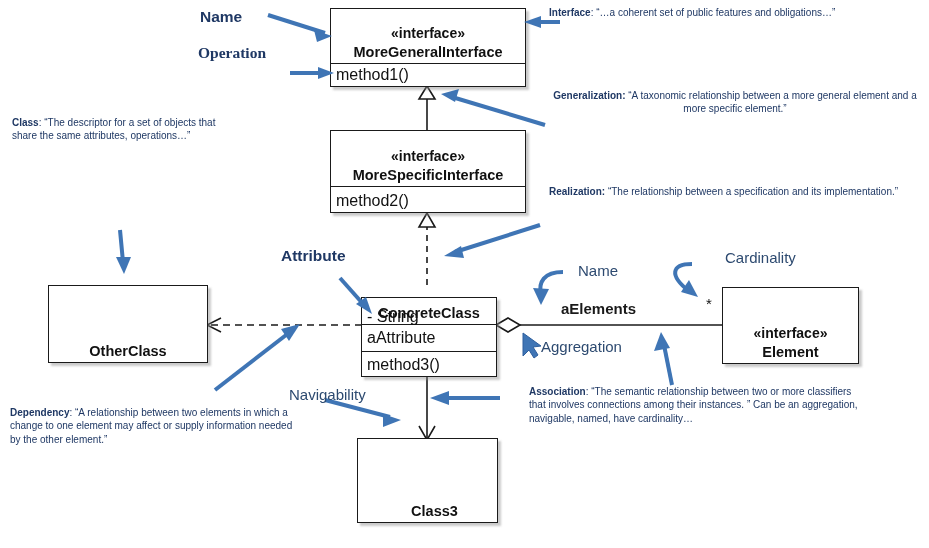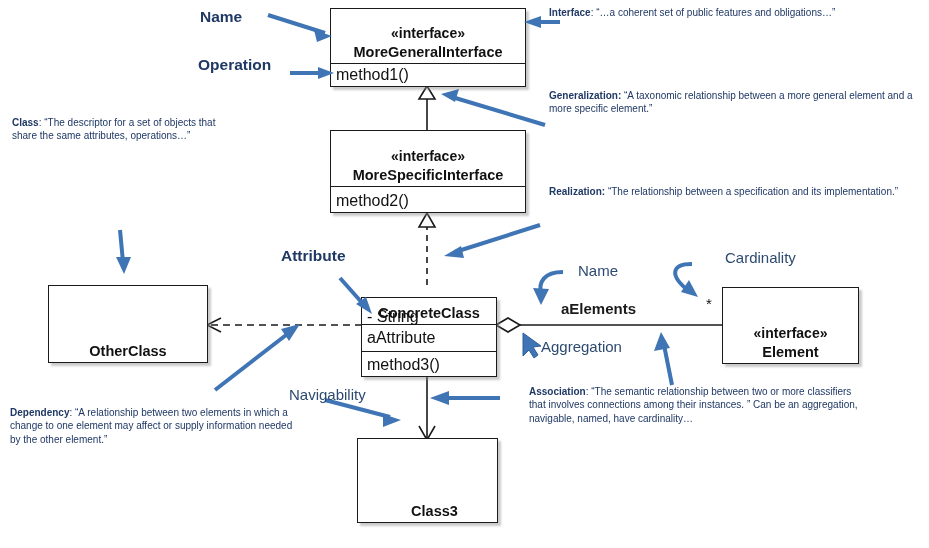--- a/index.html
+++ b/index.html
@@ -249,32 +249,32 @@
       <polygon points="430,398 449,391 449,405" fill="#3f75b5"></polygon>
     </g>
 
     <g>
       <line x1="672" y1="385" x2="664" y2="345" stroke="#3f75b5" stroke-width="4"></line>
       <polygon points="661,332 654,351 670,348" fill="#3f75b5"></polygon>
     </g>
   </svg>
 
   <div class="plabel bold" style="left:200px; top:8px;">Name</div>
-  <div class="plabel bold" style="left:198px; top:56px;">Operation</div>
+  <div class="plabel bold" style="left:198px; top:44px;font-family:Liberation Serif, serif;">Operation</div>
   <div class="plabel bold" style="left:281px; top:247px;">Attribute</div>
   <div class="plabel reg" style="left:289px; top:386px;">Navigability</div>
   <div class="plabel reg" style="left:578px; top:262px;">Name</div>
   <div class="plabel reg" style="left:725px; top:249px;">Cardinality</div>
   <div class="plabel reg" style="left:541px; top:338px;">Aggregation</div>
 
   <div class="note" style="left:549px; top:6px; width:372px;">
     <b>Interface</b><span>: “…a coherent set of public features and obligations…”</span>
   </div>
 
-  <div class="note" style="left:549px; top:89px; width:372px;">
+  <div class="note" style="left:549px; top:89px; width:372px;text-align:center;">
     <b>Generalization:</b><span> “A taxonomic relationship between a more general element and a more specific element.”</span>
   </div>
 
   <div class="note" style="left:549px; top:185px; width:376px;">
     <b>Realization:</b><span> “The relationship between a specification and its implementation.”</span>
   </div>
 
   <div class="note" style="left:12px; top:116px; width:230px;">
     <b>Class</b><span>: “The descriptor for a set of objects that share the same attributes, operations…”</span>
   </div>

